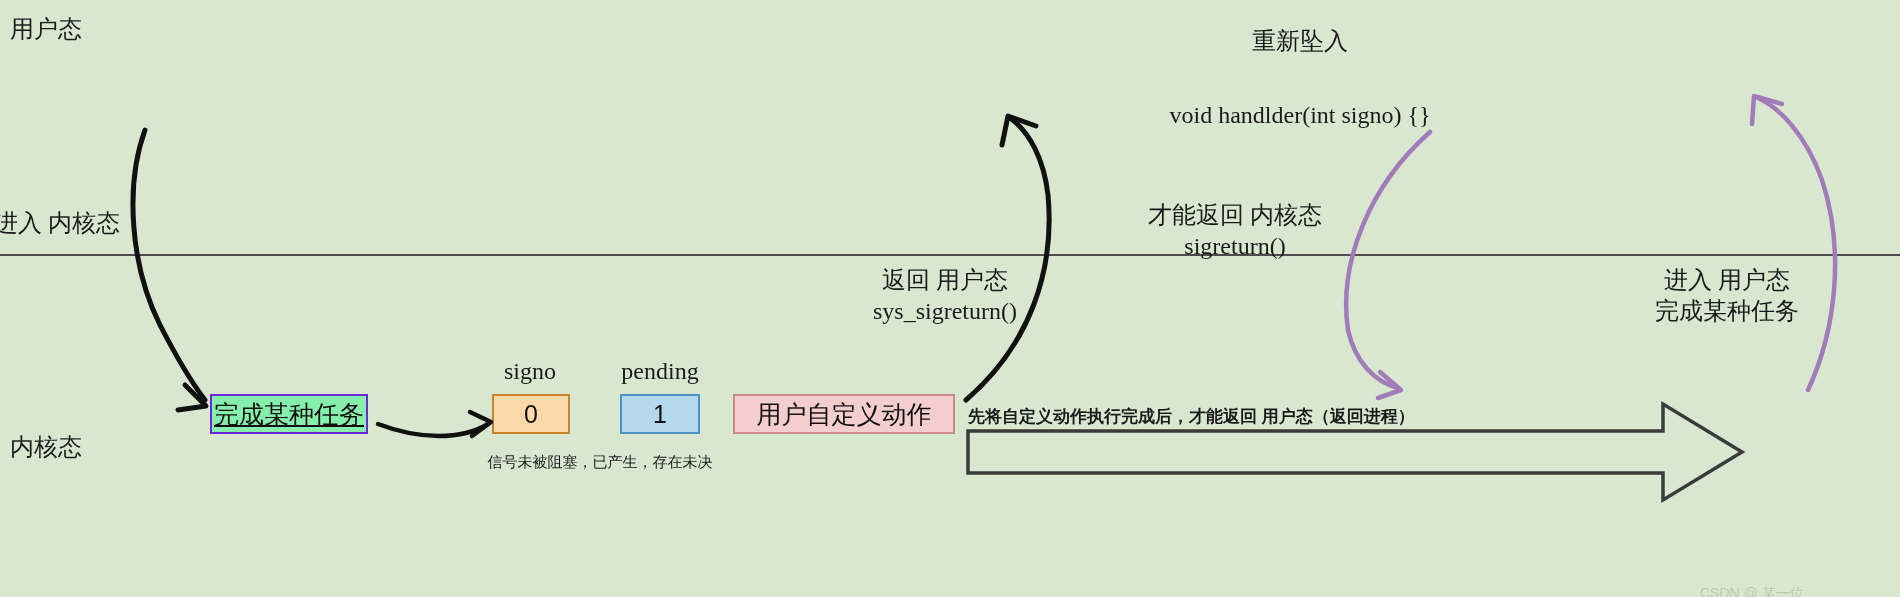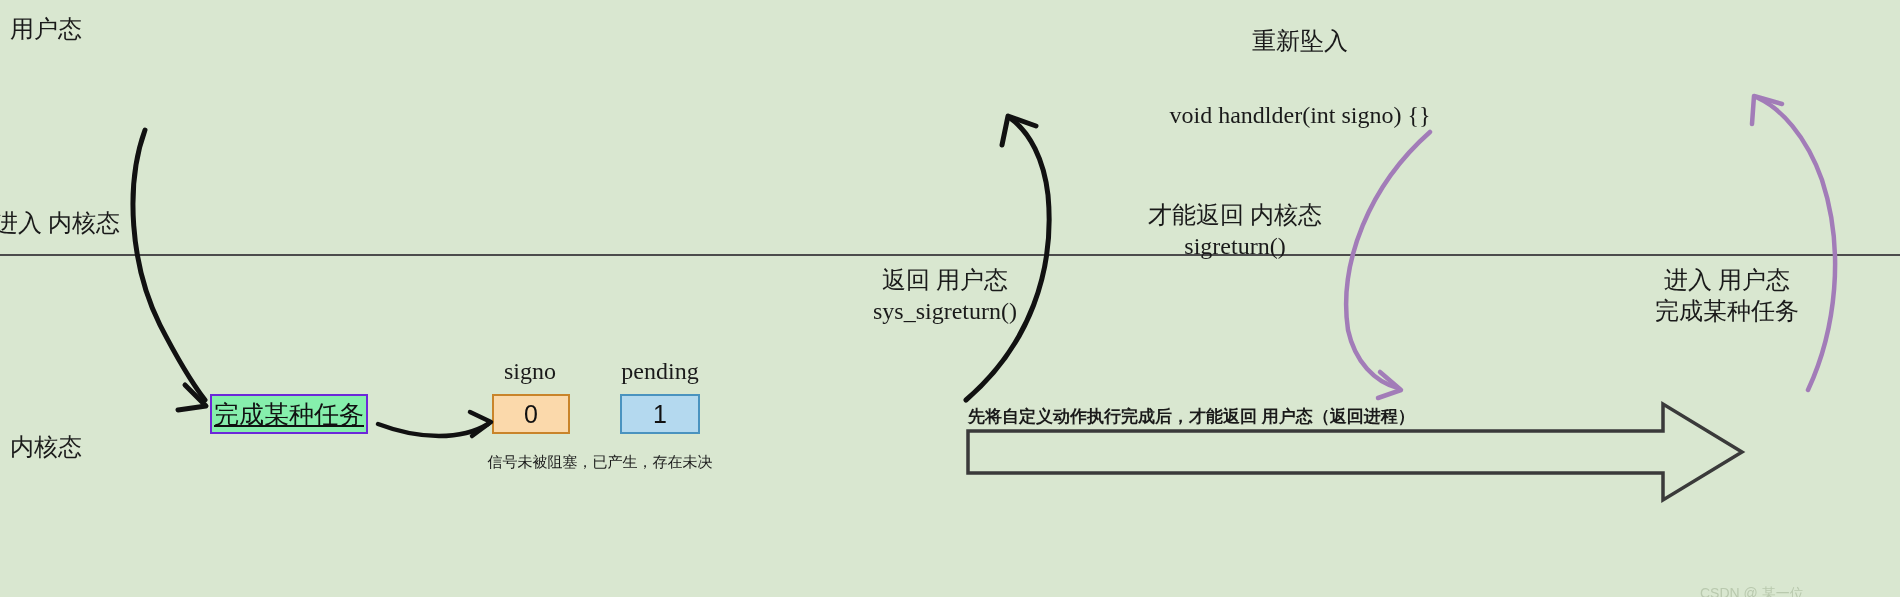--- a/index.html
+++ b/index.html
@@ -99,20 +99,23 @@
     <span>0</span>
   </div>
 
   <div class="lbl lbl-md center" style="left:612px; top:356px; width:96px;">pending</div>
   <div class="nodebox box-pending" style="left:620px; top:394px; width:80px; height:40px;">
     <span>1</span>
   </div>
 
   <div class="lbl lbl-xs center" style="left:455px; top:452px; width:290px;">信号未被阻塞，已产生，存在未决</div>
 
+  <div class="nodebox box-action" style="left:733px; top:394px; width:222px; height:40px;">
+    <span>用户自定义动作</span>
+  </div>
 
   <div class="lbl lbl-md center" style="left:860px; top:265px; width:170px;">
     <div>返回 用户态</div>
     <div>sys_sigreturn()</div>
   </div>
 
   <div class="lbl lbl-md center" style="left:1180px; top:26px; width:240px;">重新坠入</div>
   <div class="lbl lbl-md center" style="left:1130px; top:64px; width:340px;margin-top:36px;">void handlder(int signo) {}</div>
 
   <div class="lbl lbl-md center" style="left:1120px; top:200px; width:230px;">

